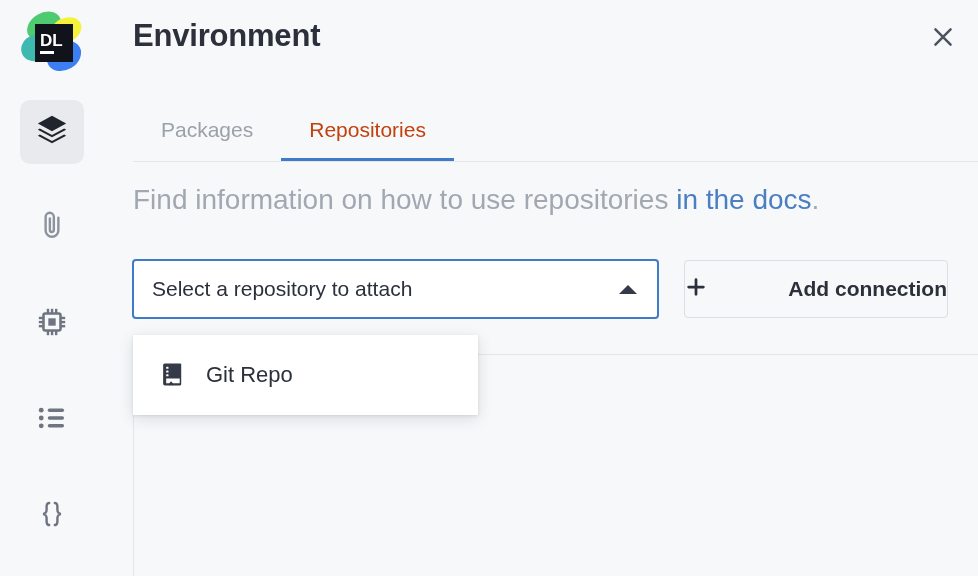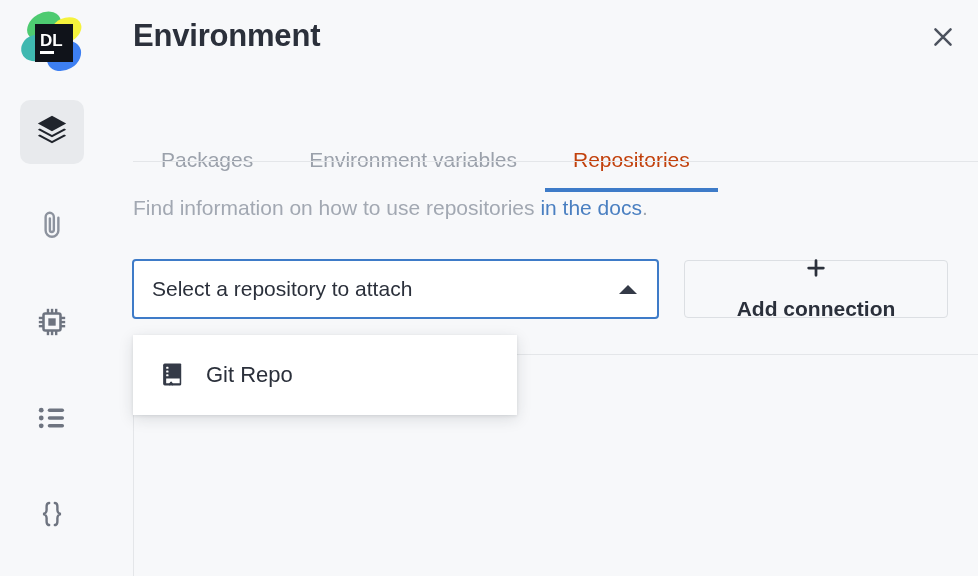--- a/index.html
+++ b/index.html
@@ -65,22 +65,21 @@
     justify-content: center;
     cursor: pointer;
   }
 
   
   .tabs {
     position: absolute;
     left: 133px; top: 104px;
     height: 58px;
     display: flex;
-    align-items: flex-start;
-    margin-top: 41px;
+    align-items: flex-end;
   }
   .tab {
     position: relative;
     padding: 3px 28px 20px 28px;
     font-size: 21px;
     color: #9ba1ab;
     cursor: pointer;
     white-space: nowrap;
   }
   .tab.active { color: #c2410c; }
@@ -94,22 +93,22 @@
   .tabs-rule {
     position: absolute;
     left: 133px; top: 161px;
     width: 845px; height: 1px;
     background: #e4e6e9;
   }
 
   
   .info-line {
     position: absolute;
-    left: 133px; top: 196px;
-    font-size: 21px;
+    left: 133px; top: 184px;
+    font-size: 28px;
     color: #a2a8b2;
     white-space: nowrap;
   }
   .info-line a {
     color: #4a7fc1;
     text-decoration: none;
   }
 
   
   .select-box {
@@ -143,24 +142,23 @@
   .add-btn {
     position: absolute;
     left: 684px; top: 260px;
     width: 264px; height: 58px;
     box-sizing: border-box;
     background: #f7f8fa;
     border: 1px solid #dcdfe3;
     border-radius: 4px;
     display: flex;
     align-items: center;
-    justify-content: center;
+    justify-content: space-between;
     gap: 14px;
     cursor: pointer;
-    flex-direction: column;
   }
   .add-btn-label {
     font-size: 21px;
     font-weight: bold;
     color: #2b303b;
   }
 
   
   .content-rule {
     position: absolute;
@@ -172,21 +170,21 @@
     position: absolute;
     left: 133px; top: 355px;
     width: 1px; height: 221px;
     background: #e4e6e9;
   }
 
   
   .menu {
     position: absolute;
     left: 133px; top: 335px;
-    width: 384px; height: 80px;
+    width: 345px; height: 80px;
     background: #ffffff;
     box-shadow: 0 4px 14px rgba(30,36,50,0.13), 0 1px 3px rgba(30,36,50,0.10);
     z-index: 20;
   }
   .menu-item {
     position: absolute;
     left: 0; top: 0;
     width: 419px; height: 80px;
     display: flex;
     align-items: center;
@@ -293,21 +291,20 @@
 <div class="close-btn">
   <span>
     <svg width="26" height="26" viewBox="0 0 24 24" aria-hidden="true">
       <path d="M5 5 L19 19 M19 5 L5 19" stroke="#4c525e" stroke-width="2.3" stroke-linecap="round"></path>
     </svg>
   </span>
 </div>
 
 <div class="tabs">
   <div class="tab">Packages</div>
-  <div class="tab">Environment variables</div>
   <div class="tab active">Repositories</div>
 </div>
 <div class="tabs-rule"></div>
 
 <div class="info-line">
   <span>Find information on how to use repositories </span><a href="#">in the docs</a><span>.</span>
 </div>
 
 <div class="select-box">
   <span class="select-label">Select a repository to attach</span>

